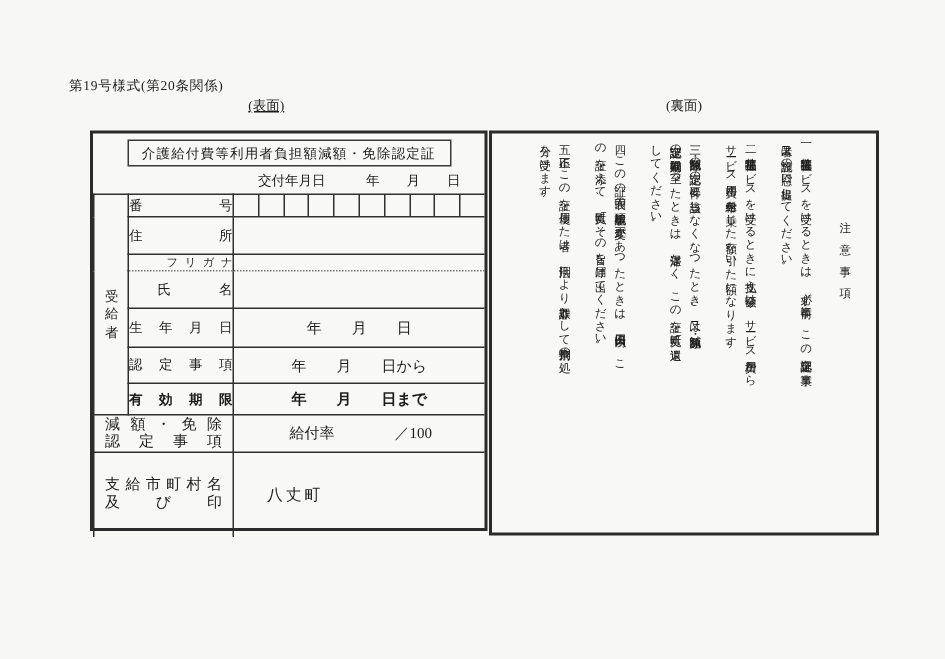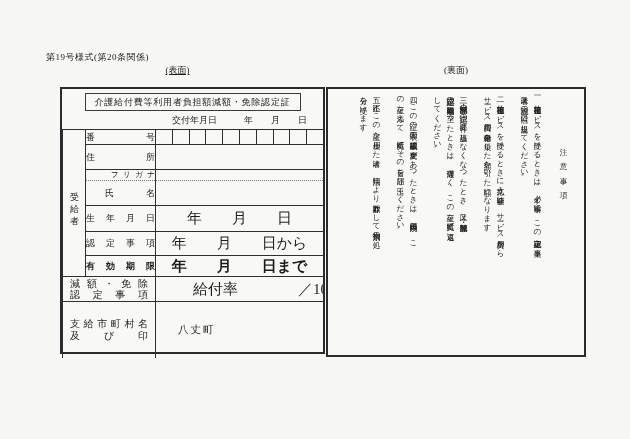--- a/index.html
+++ b/index.html
@@ -38,21 +38,21 @@
   tr.r-furi td{border-bottom:1px dotted #777;padding-left:25px;}
   tr.r-name td{border-top:none;padding-left:19px;}
   td.c-juk{
     border-left:none;writing-mode:vertical-rl;text-align:center;
     font-size:9px;letter-spacing:12px;padding-right:6px;
   }
   td.lbl{font-size:9px;text-align:justify;text-align-last:justify;padding:0 7px;}
   td.lbl.furi{font-size:7.5px;}
   td.lbl2{border-left:none;}
   .jl{font-size:10px;line-height:11.5px;text-align:justify;text-align-last:justify;padding:0 7px;}
-  td.val{font-size:15px;}
+  td.val{font-size:10px;}
   td.val.ctr{text-align:center;white-space:pre;}
   td.val.rate{padding-left:37px;white-space:pre;}
   td.val.mun{font-size:10.5px;padding-left:22px;letter-spacing:2px;}
   .digits{display:flex;height:14px;}
   .digits div{flex:1;border-left:1px solid #2f2f2f;}
   .digits div:first-child{border-left:none;}
 
   
   #back-box{
     left:326px;top:87px;width:260px;height:270px;box-sizing:border-box;

